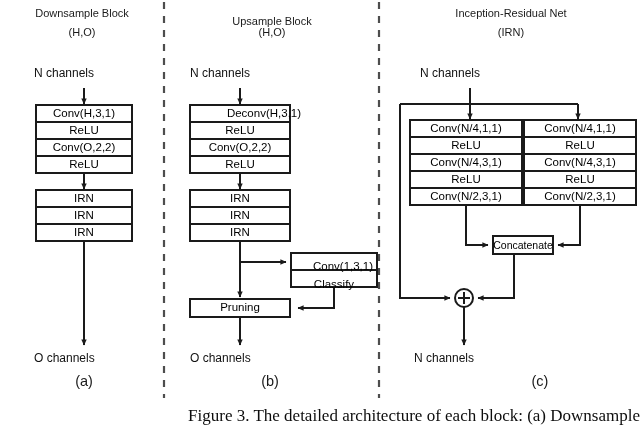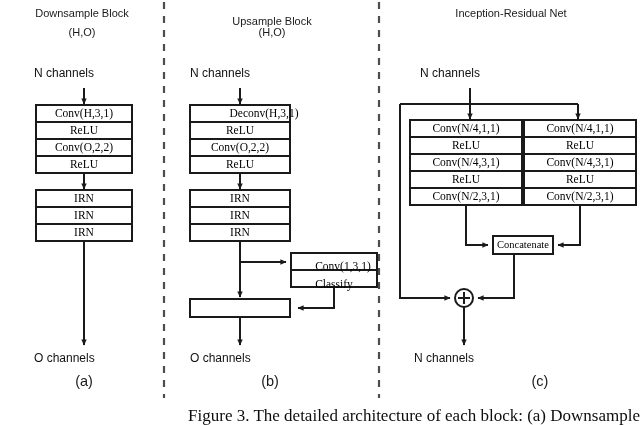--- a/index.html
+++ b/index.html
@@ -54,21 +54,20 @@
   .boxtxt {
     position: absolute;
     text-align: left;
     font-size: 11.5px;
     line-height: 1;
     white-space: nowrap;
     color: #000000;
     display: flex;
     align-items: center;
     justify-content: center;
-    font-family: Liberation Serif, serif;
   }
   .caption {
     position: absolute;
     left: 0;
     top: 406px;
     width: 640px;
     text-align: right;
     font-family: "Liberation Serif", serif;
     font-size: 17px;
     line-height: 20px;
@@ -192,25 +191,27 @@
   <div class="boxtxt" style="left:190px; top:122px; width:100px; height:17px;">ReLU</div>
   <div class="boxtxt" style="left:190px; top:139px; width:100px; height:17px;">Conv(O,2,2)</div>
   <div class="boxtxt" style="left:190px; top:156px; width:100px; height:17px;">ReLU</div>
 
   <div class="boxtxt" style="left:190px; top:190px; width:100px; height:17px;">IRN</div>
   <div class="boxtxt" style="left:190px; top:207px; width:100px; height:17px;">IRN</div>
   <div class="boxtxt" style="left:190px; top:224px; width:100px; height:17px;">IRN</div>
 
   <div class="boxtxt" style="left:300px; top:253px; width:86px; height:27px;">Conv(1,3,1)</div>
   <div class="boxtxt" style="left:291px; top:270px; width:86px; height:30px;">Classify</div>
+  <div class="boxtxt" style="left:190px; top:299px; width:100px; height:18px;">Pruning</div>
 
   <div class="lbl" style="left:190px; top:351px; width:100px;">O channels</div>
   <div class="sublbl" style="left:220px; top:372px; width:100px;">(b)</div>
 
   <div class="ttl" style="left:382px; top:4px; width:258px;">Inception-Residual Net</div>
+  <div class="ttl" style="left:382px; top:23px; width:258px;">(IRN)</div>
   <div class="lbl" style="left:420px; top:66px; width:100px;">N channels</div>
 
   <div class="boxtxt" style="left:410px; top:120px; width:112px; height:17px;">Conv(N/4,1,1)</div>
   <div class="boxtxt" style="left:410px; top:137px; width:112px; height:17px;">ReLU</div>
   <div class="boxtxt" style="left:410px; top:154px; width:112px; height:17px;">Conv(N/4,3,1)</div>
   <div class="boxtxt" style="left:410px; top:171px; width:112px; height:17px;">ReLU</div>
   <div class="boxtxt" style="left:410px; top:188px; width:112px; height:17px;">Conv(N/2,3,1)</div>
 
   <div class="boxtxt" style="left:524px; top:120px; width:112px; height:17px;">Conv(N/4,1,1)</div>
   <div class="boxtxt" style="left:524px; top:137px; width:112px; height:17px;">ReLU</div>

